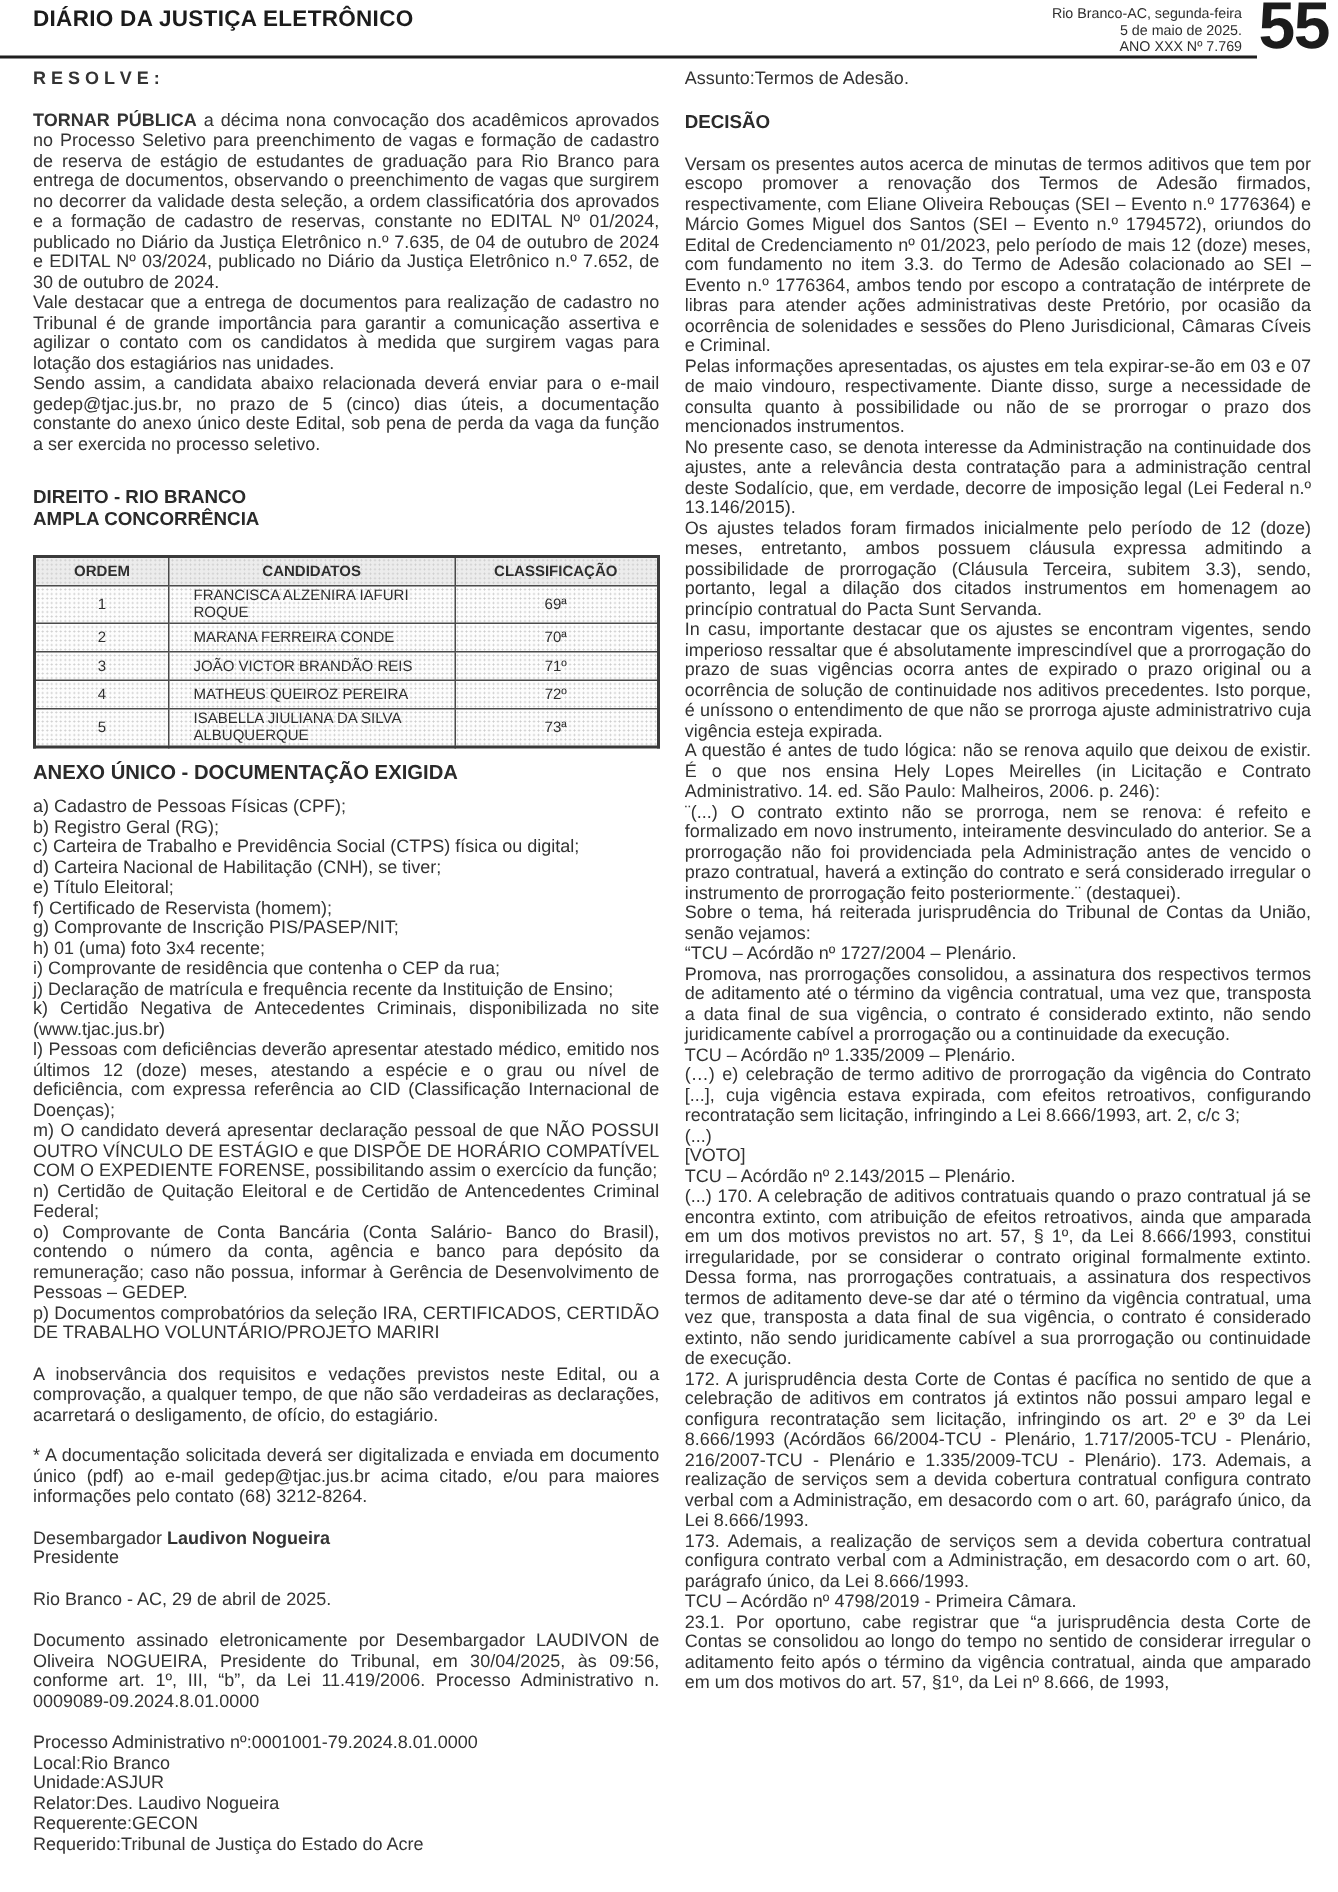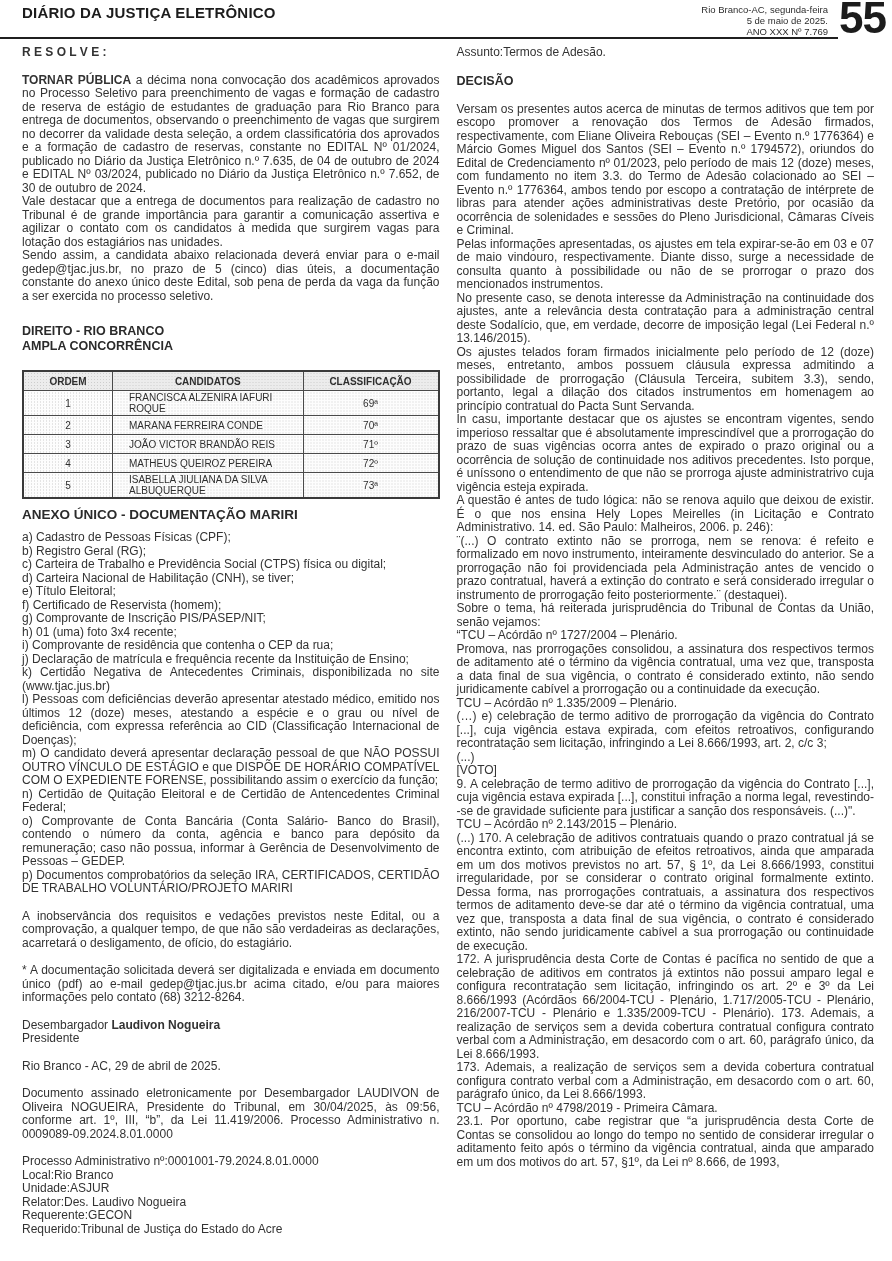--- a/index.html
+++ b/index.html
@@ -119,21 +119,21 @@
           </tr>
             <tr>
             <td class="c-ordem">5</td>
             <td class="c-name">ISABELLA JIULIANA DA SILVA ALBUQUERQUE</td>
             <td class="c-class">73ª</td>
           </tr>
           </tbody>
       </table>
 
       <div class="gap-s"></div>
-      <p class="h-anexo">ANEXO ÚNICO - DOCUMENTAÇÃO MARIRI</p>
+      <p class="h-anexo">ANEXO ÚNICO - DOCUMENTAÇÃO EXIGIDA</p>
       <div class="gap-s"></div>
 
       <div>
           <p class="just">a) Cadastro de Pessoas Físicas (CPF);</p>
           <p class="just">b) Registro Geral (RG);</p>
           <p class="just">c) Carteira de Trabalho e Previdência Social (CTPS) física ou digital;</p>
           <p class="just">d) Carteira Nacional de Habilitação (CNH), se tiver;</p>
           <p class="just">e) Título Eleitoral;</p>
           <p class="just">f) Certificado de Reservista (homem);</p>
           <p class="just">g) Comprovante de Inscrição PIS/PASEP/NIT;</p>
@@ -188,21 +188,20 @@
           <p class="just">In casu, importante destacar que os ajustes se encontram vigentes, sendo imperioso ressaltar que é absolutamente imprescindível que a prorrogação do prazo de suas vigências ocorra antes de expirado o prazo original ou a ocorrência de solução de continuidade nos aditivos precedentes. Isto porque, é uníssono o entendimento de que não se prorroga ajuste administratrivo cuja vigência esteja expirada.</p>
           <p class="just">A questão é antes de tudo lógica: não se renova aquilo que deixou de existir. É o que nos ensina Hely Lopes Meirelles (in Licitação e Contrato Administrativo. 14. ed. São Paulo: Malheiros, 2006. p. 246):</p>
           <p class="just">¨(...) O contrato extinto não se prorroga, nem se renova: é refeito e formalizado em novo instrumento, inteiramente desvinculado do anterior. Se a prorrogação não foi providenciada pela Administração antes de vencido o prazo contratual, haverá a extinção do contrato e será considerado irregular o instrumento de prorrogação feito posteriormente.¨ (destaquei).</p>
           <p class="just">Sobre o tema, há reiterada jurisprudência do Tribunal de Contas da União, senão vejamos:</p>
           <p class="just">“TCU – Acórdão nº 1727/2004 – Plenário.</p>
           <p class="just">Promova, nas prorrogações consolidou, a assinatura dos respectivos termos de aditamento até o término da vigência contratual, uma vez que, transposta a data final de sua vigência, o contrato é considerado extinto, não sendo juridicamente cabível a prorrogação ou a continuidade da execução.</p>
           <p class="just">TCU – Acórdão nº 1.335/2009 – Plenário.</p>
           <p class="just">(…) e) celebração de termo aditivo de prorrogação da vigência do Contrato [...], cuja vigência estava expirada, com efeitos retroativos, configurando recontratação sem licitação, infringindo a Lei 8.666/1993, art. 2, c/c 3;</p>
           <p class="just">(...)</p>
           <p class="just">[VOTO]</p>
-          <p class="just">9. A celebração de termo aditivo de prorrogação da vigência do Contrato [...], cuja vigência estava expirada [...], constitui infração a norma legal, revestindo--se de gravidade suficiente para justificar a sanção dos responsáveis. (...)".</p>
           <p class="just">TCU – Acórdão nº 2.143/2015 – Plenário.</p>
           <p class="just">(...) 170. A celebração de aditivos contratuais quando o prazo contratual já se encontra extinto, com atribuição de efeitos retroativos, ainda que amparada em um dos motivos previstos no art. 57, § 1º, da Lei 8.666/1993, constitui irregularidade, por se considerar o contrato original formalmente extinto. Dessa forma, nas prorrogações contratuais, a assinatura dos respectivos termos de aditamento deve-se dar até o término da vigência contratual, uma vez que, transposta a data final de sua vigência, o contrato é considerado extinto, não sendo juridicamente cabível a sua prorrogação ou continuidade de execução.</p>
           <p class="just">172. A jurisprudência desta Corte de Contas é pacífica no sentido de que a celebração de aditivos em contratos já extintos não possui amparo legal e configura recontratação sem licitação, infringindo os art. 2º e 3º da Lei 8.666/1993 (Acórdãos 66/2004-TCU - Plenário, 1.717/2005-TCU - Plenário, 216/2007-TCU - Plenário e 1.335/2009-TCU - Plenário). 173. Ademais, a realização de serviços sem a devida cobertura contratual configura contrato verbal com a Administração, em desacordo com o art. 60, parágrafo único, da Lei 8.666/1993.</p>
           <p class="just">173. Ademais, a realização de serviços sem a devida cobertura contratual configura contrato verbal com a Administração, em desacordo com o art. 60, parágrafo único, da Lei 8.666/1993.</p>
           <p class="just">TCU – Acórdão nº 4798/2019 - Primeira Câmara.</p>
           <p class="just">23.1. Por oportuno, cabe registrar que “a jurisprudência desta Corte de Contas se consolidou ao longo do tempo no sentido de considerar irregular o aditamento feito após o término da vigência contratual, ainda que amparado em um dos motivos do art. 57, §1º, da Lei nº 8.666, de 1993,</p>
         </div>
     </div>
 
   </div>

